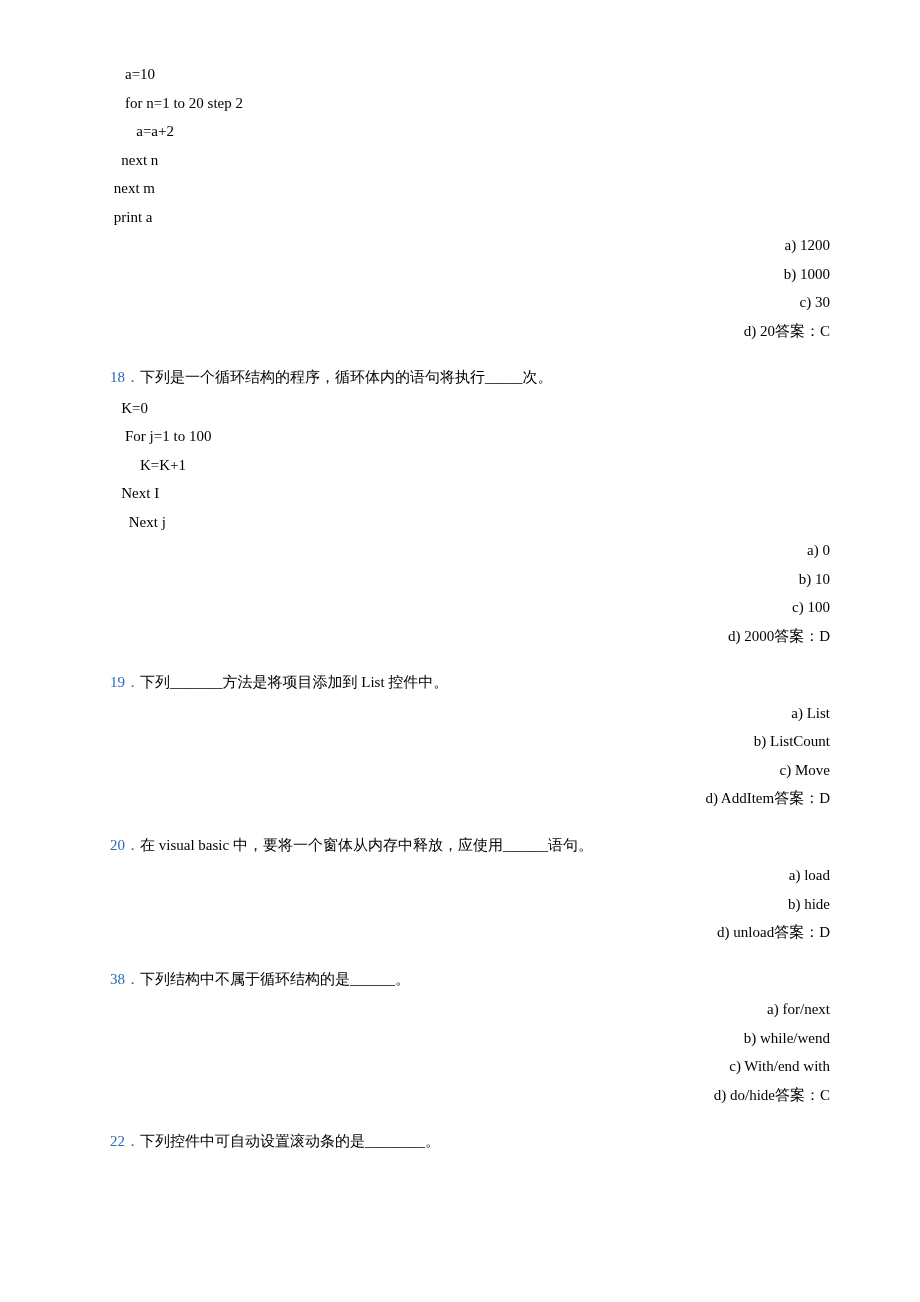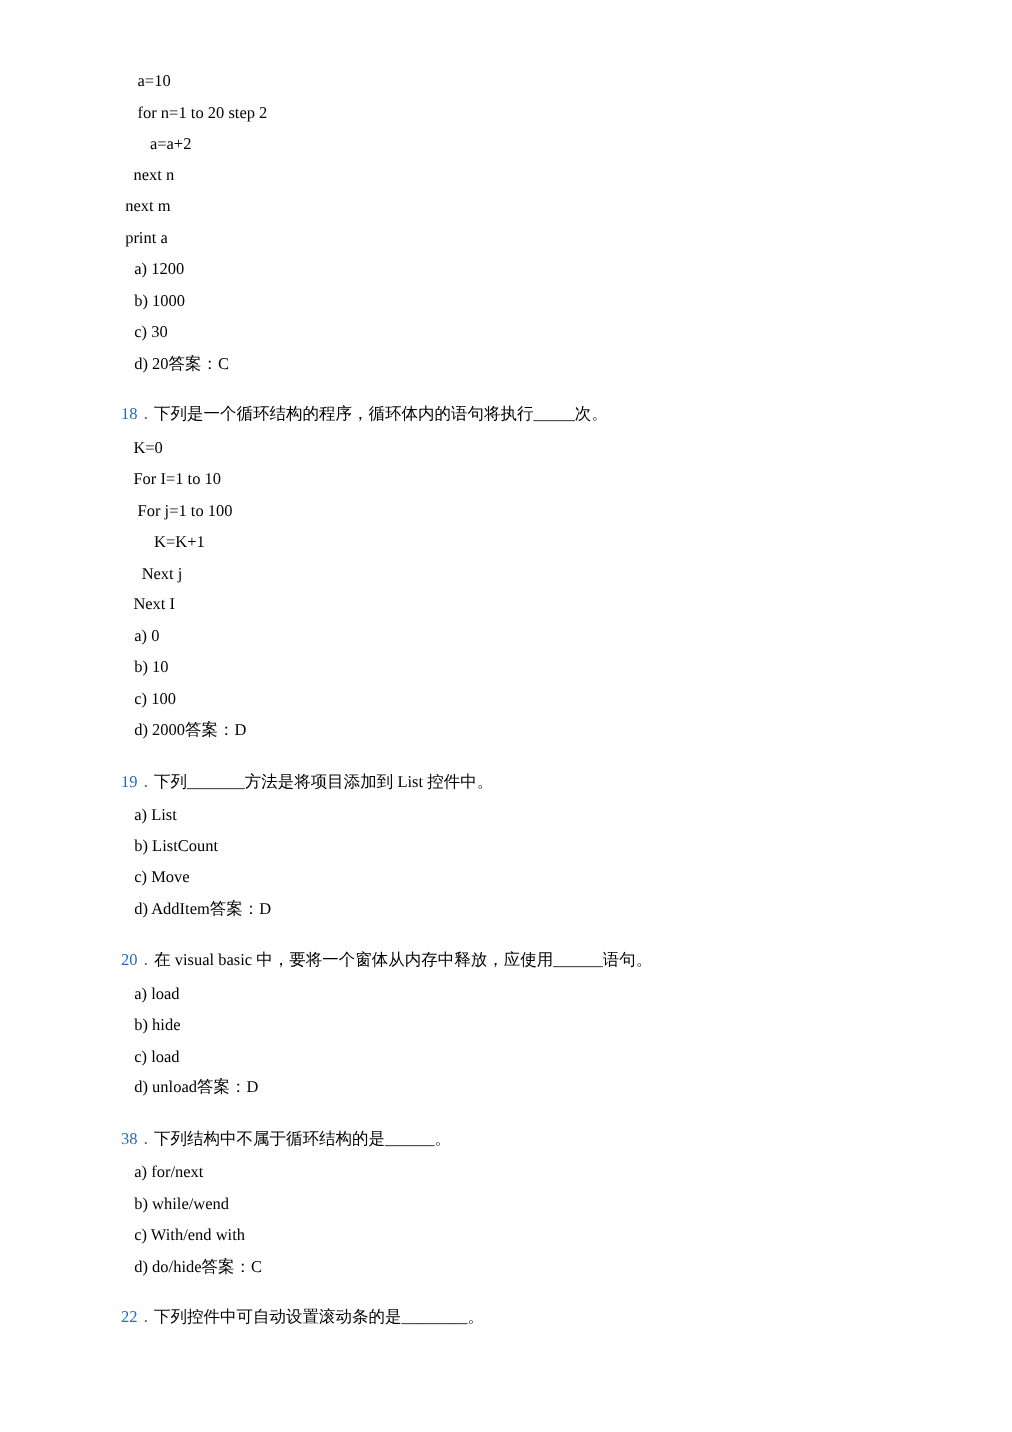--- a/index.html
+++ b/index.html
@@ -16,20 +16,21 @@
       padding: 60px 90px 40px 110px;
       width: 920px;
     }
     .code-line {
       font-family: "Times New Roman", serif;
       white-space: pre;
     }
     .option {
       font-family: "Times New Roman", serif;
       padding-left: 12px;
+      text-align: right;
     }
     .answer {
       font-family: "SimSun", "宋体", serif;
     }
     .question {
       margin-top: 18px;
       margin-bottom: 2px;
     }
     .qnum {
       color: #2a6ab6;
@@ -59,25 +60,24 @@
   <div class="option">b)  1000</div>
   <div class="option">c)  30</div>
   <div class="option"><span>d)  20</span><span class="answer">答案：C</span></div>
 </div>
 
 <div class="question">
   <span class="qnum">18．</span><span class="qtext">下列是一个循环结构的程序，循环体内的语句将执行_____次。</span>
 </div>
 <div class="block">
   <div class="code-line">   K=0</div>
-  <div class="code-line">   For I=1 to 10</div>
   <div class="code-line">    For j=1 to 100</div>
   <div class="code-line">        K=K+1</div>
+  <div class="code-line">   Next I</div>
   <div class="code-line">     Next j</div>
-  <div class="code-line">   Next I</div>
   <div class="option">a)  0</div>
   <div class="option">b)  10</div>
   <div class="option">c)  100</div>
   <div class="option"><span>d)  2000</span><span class="answer">答案：D</span></div>
 </div>
 
 <div class="question">
   <span class="qnum">19．</span><span class="qtext">下列_______方法是将项目添加到 </span><span class="english">List </span><span class="qtext">控件中。</span>
 </div>
 <div class="block">
@@ -86,21 +86,20 @@
   <div class="option">c)  Move</div>
   <div class="option"><span>d)  AddItem</span><span class="answer">答案：D</span></div>
 </div>
 
 <div class="question">
   <span class="qnum">20．</span><span class="qtext">在 </span><span class="english">visual basic </span><span class="qtext">中，要将一个窗体从内存中释放，应使用______语句。</span>
 </div>
 <div class="block">
   <div class="option">a)  load</div>
   <div class="option">b)  hide</div>
-  <div class="option">c)  load</div>
   <div class="option"><span>d)  unload</span><span class="answer">答案：D</span></div>
 </div>
 
 <div class="question">
   <span class="qnum">38．</span><span class="qtext">下列结构中不属于循环结构的是______。</span>
 </div>
 <div class="block">
   <div class="option">a)  for/next</div>
   <div class="option">b)  while/wend</div>
   <div class="option">c)  With/end with</div>

